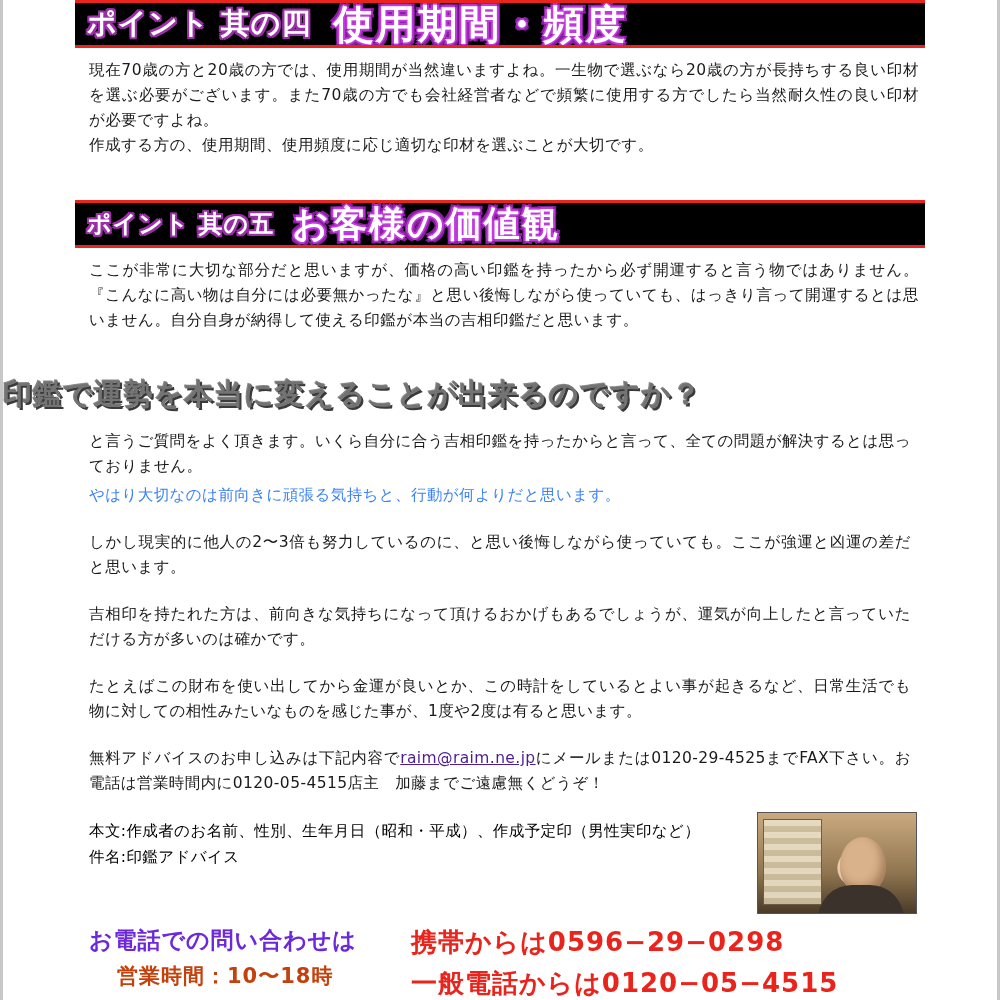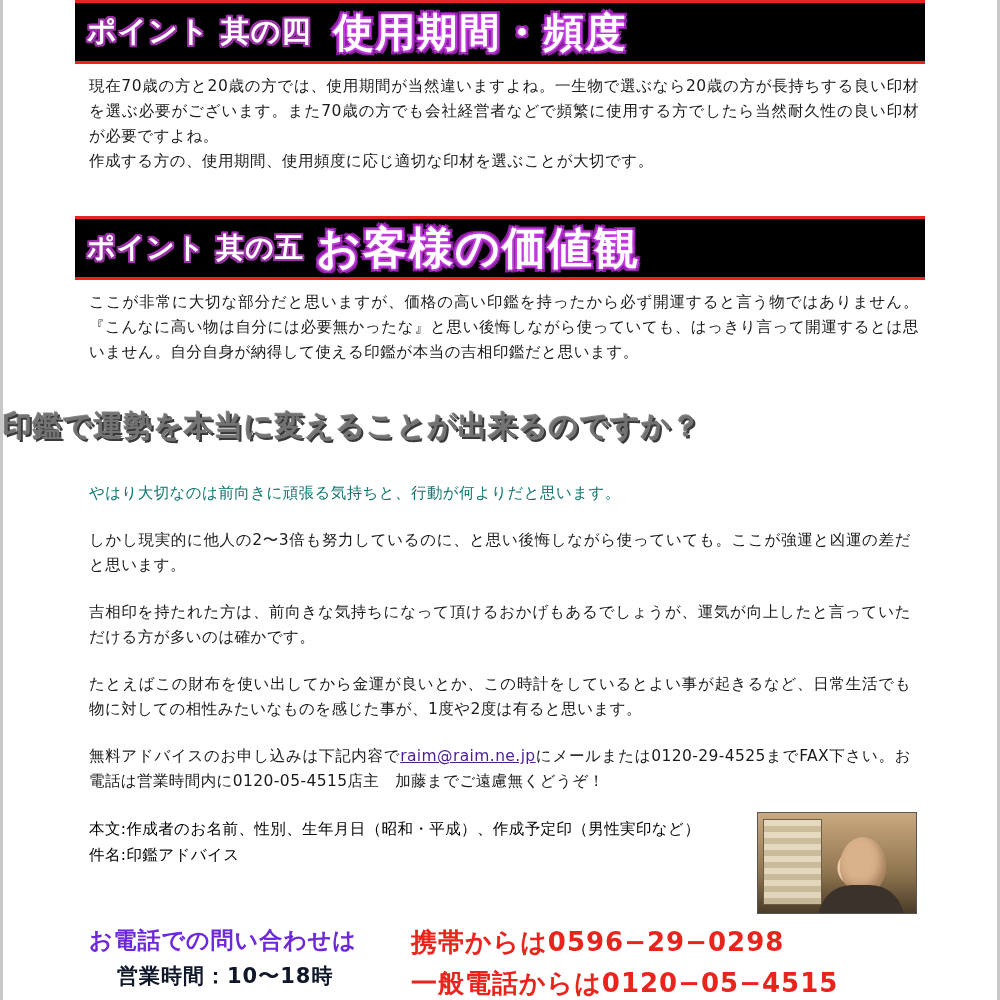--- a/index.html
+++ b/index.html
@@ -25,21 +25,21 @@
     background: #fff;
   }
 
   
   .banner {
     position: relative;
     margin: 0 72px 0 72px;
     background: #000;
     border-top: 3px solid #e8241c;
     border-bottom: 3px solid #e8241c;
-    height: 64px;
+    height: 48px;
     display: flex;
     align-items: center;
     justify-content: flex-start;
     padding: 0 12px;
     box-sizing: border-box;
     overflow: hidden;
   }
   .banner-left {
     font-family: "DejaVu Sans", "Liberation Sans", sans-serif;
     font-weight: bold;
@@ -60,22 +60,22 @@
     letter-spacing: 2px;
     color: #ffffff;
     text-shadow:
        2px 0 0 #c23adf, -2px 0 0 #c23adf,
        0 2px 0 #c23adf, 0 -2px 0 #c23adf,
        3px 3px 0 #8a1fa0, -3px -3px 0 #8a1fa0,
        3px -3px 0 #8a1fa0, -3px 3px 0 #8a1fa0;
     white-space: nowrap;
     margin-left: 22px;
   }
-  .banner.b2 .banner-left { font-size: 28px; }
-  .banner.b2 .banner-right { font-size: 44px; margin-left: 12px; }
+  .banner.b2 .banner-left { font-size: 24px; }
+  .banner.b2 .banner-right { font-size: 36px; margin-left: 18px; }
 
   
   .para {
     margin: 10px 78px 0 86px;
     font-size: 15.5px;
     line-height: 25px;
     letter-spacing: 0.5px;
     color: #1a1a1a;
     text-align: justify;
     font-family: "DejaVu Sans", "Liberation Sans", sans-serif;
@@ -94,21 +94,21 @@
 
   .qa {
     margin: 14px 86px 0 86px;
     font-size: 15.5px;
     line-height: 25px;
     letter-spacing: 0.4px;
     font-family: "DejaVu Sans", "Liberation Sans", sans-serif;
     color: #1a1a1a;
     text-align: justify;
   }
-  .qa.red { color: #0f766e; margin-top: 34px; }
+  .qa.red { color: #3b82f6; margin-top: 4px; }
   .qa.gap { margin-top: 22px; }
 
   .mail-link {
     color: #4c1d95;
     text-decoration: underline;
   }
 
   
   .fields {
     margin: 22px 86px 0 86px;
@@ -182,21 +182,21 @@
     font-weight: bold;
   }
   .contact-left .l1 {
     font-size: 23px;
     letter-spacing: 1px;
     color: #6d28d9;
   }
   .contact-left .l2 {
     font-size: 21px;
     letter-spacing: 1px;
-    color: #0f172a;
+    color: #c2410c;
     margin-top: 6px;
     padding-left: 28px;
   }
   .contact-right {
     position: absolute;
     left: 408px;
     top: 0;
     font-family: "DejaVu Sans", "Liberation Sans", sans-serif;
     font-weight: bold;
     color: #e8241c;
@@ -224,20 +224,21 @@
 作成する方の、使用期間、使用頻度に応じ適切な印材を選ぶことが大切です。</div>
 
   <div class="banner b2" style="margin-top:42px;">
     <span class="banner-left">ポイント 其の五</span>
     <span class="banner-right">お客様の価値観</span>
   </div>
   <div class="para">ここが非常に大切な部分だと思いますが、価格の高い印鑑を持ったから必ず開運すると言う物ではありません。『こんなに高い物は自分には必要無かったな』と思い後悔しながら使っていても、はっきり言って開運するとは思いません。自分自身が納得して使える印鑑が本当の吉相印鑑だと思います。</div>
 
   <div class="red-heading">印鑑で運勢を本当に変えることが出来るのですか？</div>
 
+  <div class="qa">と言うご質問をよく頂きます。いくら自分に合う吉相印鑑を持ったからと言って、全ての問題が解決するとは思っておりません。</div>
   <div class="qa red">やはり大切なのは前向きに頑張る気持ちと、行動が何よりだと思います。</div>
   <div class="qa gap">しかし現実的に他人の2〜3倍も努力しているのに、と思い後悔しながら使っていても。ここが強運と凶運の差だと思います。</div>
   <div class="qa gap">吉相印を持たれた方は、前向きな気持ちになって頂けるおかげもあるでしょうが、運気が向上したと言っていただける方が多いのは確かです。</div>
   <div class="qa gap">たとえばこの財布を使い出してから金運が良いとか、この時計をしているとよい事が起きるなど、日常生活でも物に対しての相性みたいなものを感じた事が、1度や2度は有ると思います。</div>
 
   <div class="qa gap">
     <span>無料アドバイスのお申し込みは下記内容で</span><a class="mail-link" href="#">raim@raim.ne.jp</a><span>にメールまたは0120-29-4525までFAX下さい。お電話は営業時間内に0120-05-4515店主　加藤までご遠慮無くどうぞ！</span>
   </div>
 
   <div class="fields">

